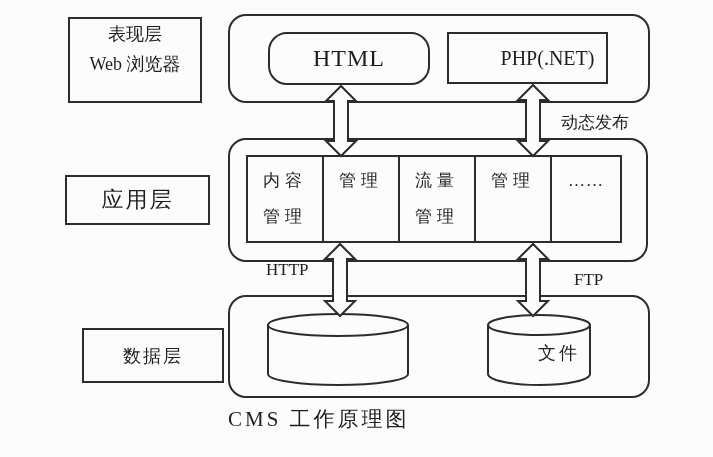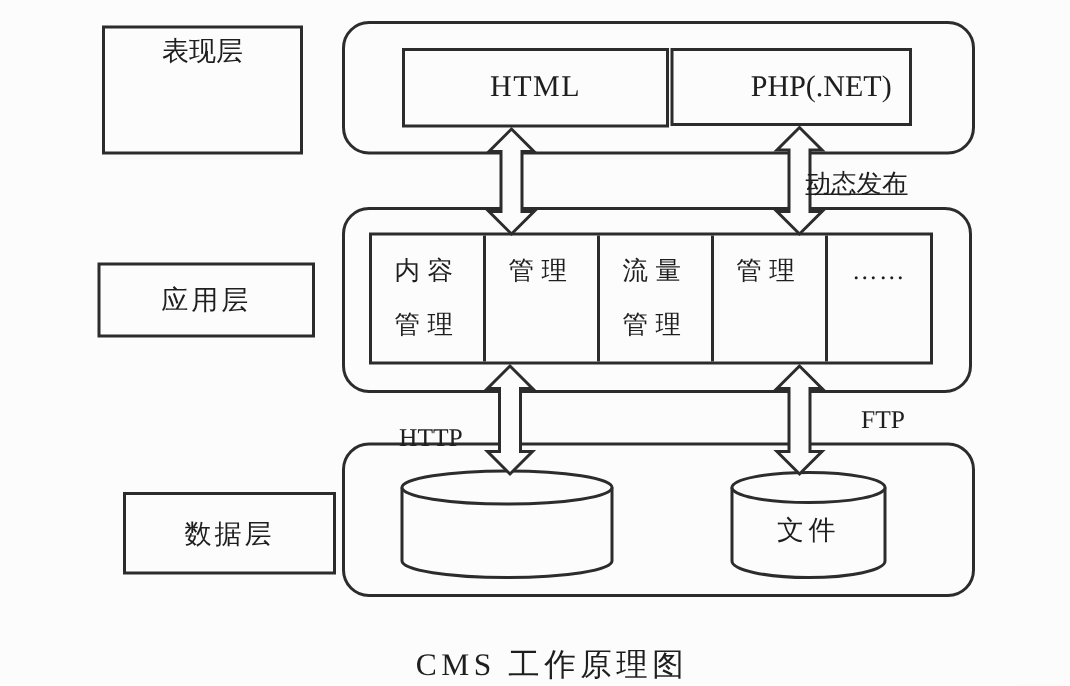--- a/index.html
+++ b/index.html
@@ -9,65 +9,66 @@
     font-family:"Liberation Serif","DejaVu Serif",serif;
   }
   .abs { position:absolute; box-sizing:border-box; }
   .box { border:2px solid #2c2c2c; }
   .rounded { border-radius:18px; }
   .center { display:flex; align-items:center; justify-content:center; }
 
   
   #pres-label { left:68px; top:17px; width:134px; height:86px; text-align:center;
                 padding-top:0; line-height:30px; font-size:18px; }
-  #app-label  { left:65px; top:175px; width:145px; height:50px; font-size:18px; letter-spacing:2px; }
+  #app-label  { left:65px; top:175px; width:145px; height:50px; font-size:22px; letter-spacing:2px; }
   #data-label { left:82px; top:328px; width:142px; height:55px; font-size:18px; letter-spacing:2px; }
 
   
   #pres-container { left:228px; top:14px;  width:422px; height:89px;  }
   #app-container  { left:228px; top:138px; width:420px; height:124px; }
   #data-container { left:228px; top:295px; width:422px; height:103px; }
 
   
-  #html-node { left:268px; top:32px; width:178px; height:53px; font-size:20px; letter-spacing:1px; }
+  #html-node { left:268px; top:32px; width:162px; height:53px; font-size:24px; letter-spacing:1px;border-radius:19px; }
   #php-node  { left:447px; top:32px; width:161px; height:52px; font-size:20px;padding-left:40px; }
 
   
   #module-row { left:246px; top:155px; width:376px; height:88px; display:flex; }
   .module-cell { flex:76 1 0; border-right:2px solid #2c2c2c; text-align:center;
                  font-size:17px; line-height:36px; padding-top:6px; letter-spacing:5px; }
   .module-cell:last-child { border-right:none; flex:70 1 0; letter-spacing:1px; }
 
   
   .conn-label { position:absolute; font-size:17px; line-height:22px; white-space:nowrap; }
   #label-http-protocol  { left:230px; top:112px; }
-  #label-dynamic-publish{ left:537px; top:112px;text-decoration:underline; }
-  #label-http { left:266px; top:281px; }
+  #label-dynamic-publish{ left:561px; top:112px; }
+  #label-http { left:266px; top:259px; }
   #label-ftp  { left:574px; top:269px; }
 
   
   .cyl-label { position:absolute; text-align:center; font-size:18px; letter-spacing:3px; line-height:24px; }
   #db-label   { left:268px; top:341px; width:140px; }
-  #file-label { left:488px; top:341px; width:102px; }
+  #file-label { left:488px; top:341px; width:102px;padding-left:20px; }
 
   
-  #caption { left:228px; top:404px; width:280px; text-align:center;
-             font-size:21px; letter-spacing:3px; line-height:30px;margin-top:24px; }
+  #caption { left:228px; top:404px; width:280px; 
+             font-size:21px; letter-spacing:3px; line-height:30px; }
 
   
   #overlay { position:absolute; left:0; top:0; width:713px; height:457px; pointer-events:none; }
   .stroke-shape { fill:#fcfcfc; stroke:#2c2c2c; stroke-width:2; }
 </style>
 </head>
 <body>
 
 <div class="canvas">
 
   <div class="abs box" id="pres-label">
     <div>表现层</div>
+    <div>Web 浏览器</div>
   </div>
   <div class="abs box center" id="app-label">
     <span>应用层</span>
   </div>
   <div class="abs box center" id="data-label">
     <span>数据层</span>
   </div>
 
   <div class="abs box rounded" id="pres-container"></div>
   <div class="abs box rounded" id="app-container"></div>

